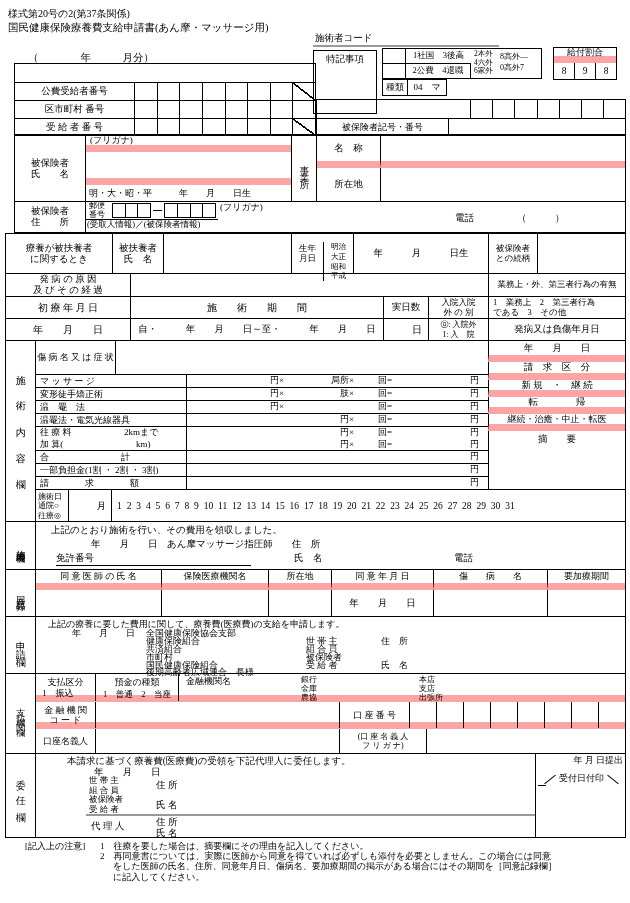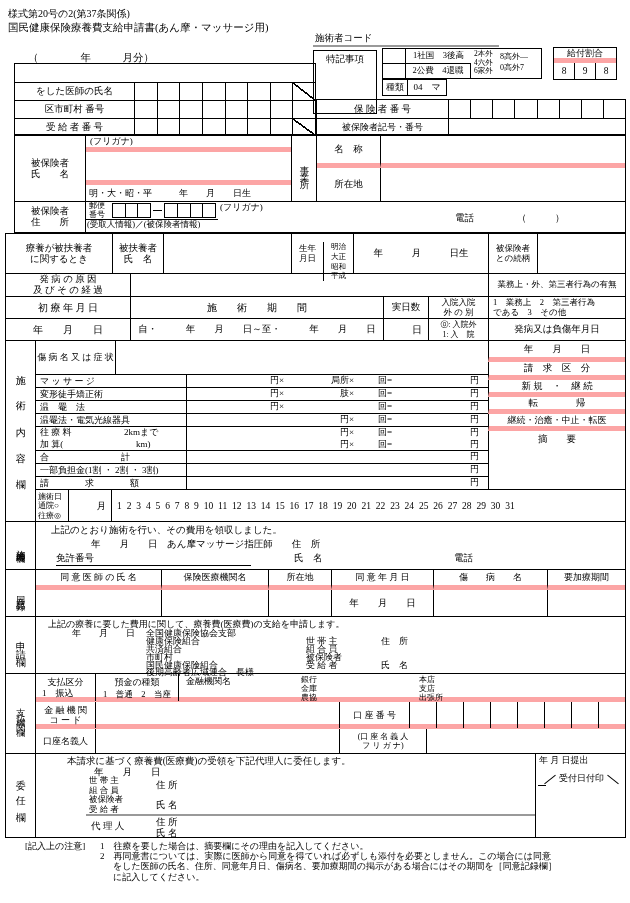--- a/index.html
+++ b/index.html
@@ -1,21 +1,21 @@
 <!DOCTYPE html>
 <html><head>
 <meta charset="utf-8">
 <style>
 *{margin:0;padding:0;box-sizing:border-box}
 body{background:#fff}
 #page{position:relative;width:630px;height:903px;background:#fff;color:#000;
   font-family:"Liberation Serif","DejaVu Serif",serif;font-size:10px;line-height:1.15;overflow:hidden}
 .a{position:absolute}
 .b{border:1px solid #000}
-.bt{border-top:1px solid #000}.bb{border-bottom:5px solid #fca5a5}
+.bt{border-top:1px solid #000}.bb{border-bottom:7px solid #fca5a5}
 .bl{border-left:1px solid #000}.br{border-right:1px solid #000}
 .c{display:flex;align-items:center;justify-content:center;text-align:center}
 .cc{display:flex;align-items:center}
 .ce{display:flex;align-items:center;justify-content:flex-end}
 .pre{white-space:pre-line}
 .grid{display:flex}
 .grid i{flex:1 1 0;border-left:1px solid #000;font-style:normal;display:block}
 .grid i:first-child{border-left:none}
 .sl{background:linear-gradient(to top right,transparent 47%,#000 47%,#000 53%,transparent 53%)}
 .v{writing-mode:vertical-rl;text-orientation:upright}
@@ -61,21 +61,21 @@
     <div class="c f9 bb" style="height:15px">給付割合</div>
     <div class="a" style="left:0;top:15px;width:62px;height:16px;display:flex">
       <div class="c f95" style="flex:1">8</div>
       <div class="c f95 bl" style="flex:1">9</div>
       <div class="c f95 bl" style="flex:1">8</div>
     </div>
   </div>
 
   <div class="a b" style="left:14px;top:63px;width:302px;height:72px">
     <div class="a bt" style="left:0;top:18px;width:300px;height:18px">
-      <div class="a c f95 br" style="left:0;top:0;width:120px;height:17px">をした医師の氏名</div>
+      <div class="a c f95 br" style="left:0;top:0;width:120px;height:17px">公費受給者番号</div>
       <div class="a grid" style="left:120px;top:0;width:180px;height:17px">
           <i></i>
           <i></i>
           <i></i>
           <i></i>
           <i></i>
           <i></i>
           <i></i>
           <i class="sl"></i>
         </div>
@@ -103,21 +103,20 @@
           <i></i>
           <i></i>
           <i></i>
           <i class="sl"></i>
         </div>
     </div>
   </div>
 
   <div class="a b" style="left:316px;top:99px;width:310px;height:36px">
     <div class="a" style="left:0;top:0;width:308px;height:18px">
-      <div class="a c f95 br" style="left:0;top:0;width:132px;height:18px">保 険 者 番 号</div>
       <div class="a grid" style="left:132px;top:0;width:176px;height:18px">
           <i></i>
           <i></i>
           <i></i>
           <i></i>
           <i></i>
           <i></i>
           <i></i>
           <i></i>
         </div>
@@ -396,21 +395,21 @@
 組 合 員
 被保険者
 受 給 者</div>
       <div class="a f95" style="left:150px;top:26px">住 所</div>
       <div class="a f95" style="left:150px;top:46px">氏 名</div>
       <div class="a gray" style="left:80px;top:60px;width:449px;height:2px"></div>
       <div class="a f95" style="left:85px;top:67px">代 理 人</div>
       <div class="a f95" style="left:150px;top:63px">住 所</div>
       <div class="a f95" style="left:150px;top:74px">氏 名</div>
       <i class="a ln bl" style="left:529px;top:0;width:0;height:83px"></i>
-      <div class="a f9" style="left:533px;top:1px;width:84px;text-align:left">年 月 日提出</div>
+      <div class="a f9" style="left:533px;top:1px;width:84px;text-align:right">年 月 日提出</div>
       <div class="a" style="left:532px;top:17px;width:86px;height:16px">
         <i class="a ln bt" style="left:0;top:14px;width:8px;height:0"></i>
         <i class="a ln bt" style="left:5px;top:8px;width:14px;height:0;transform:rotate(-38deg)"></i>
         <span class="a f9" style="left:21px;top:2px">受付日付印</span>
         <i class="a ln bt" style="left:68px;top:8px;width:14px;height:0;transform:rotate(38deg)"></i>
       </div>
     </div>
   </div>
 
   <div class="a f9" style="left:25px;top:841px">[記入上の注意]</div>

